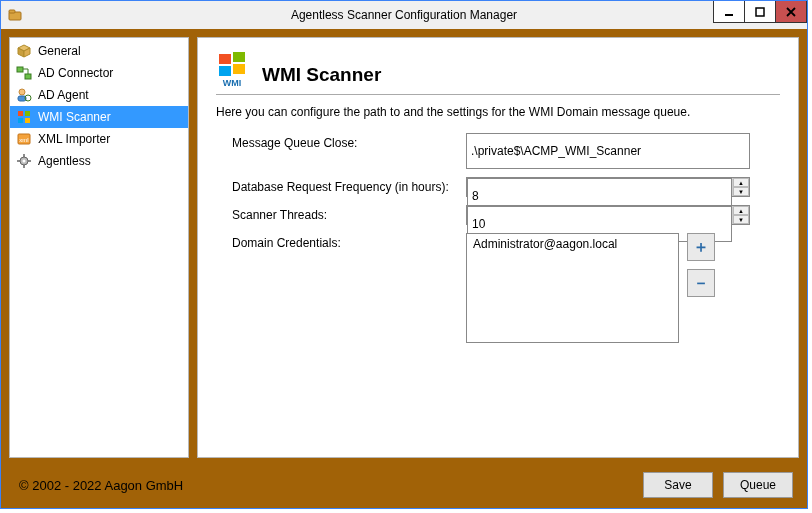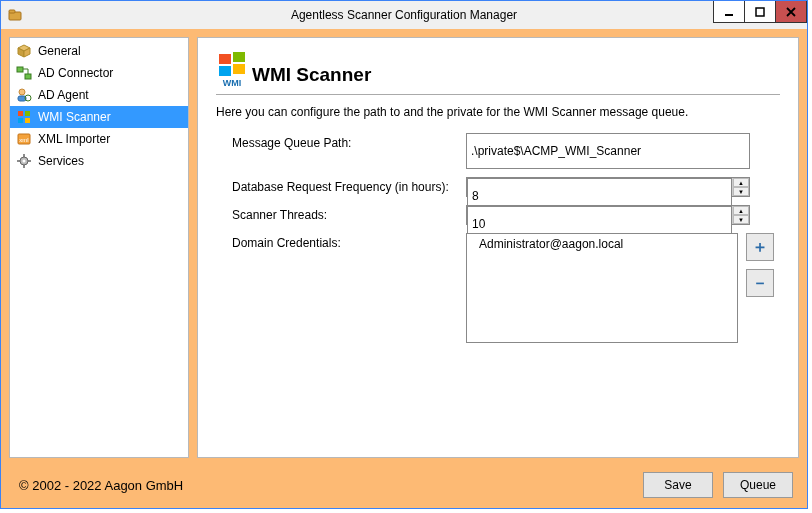--- a/index.html
+++ b/index.html
@@ -52,21 +52,21 @@
     cursor: default;
   }
   .win-btn.min { background: #fff; border-right: none;}
   .win-btn.max { background: #fff; border-right: none;}
   .win-btn.close { background: #c75050; color: #000; }
 
   .client {
     flex: 1;
     display: flex;
     flex-direction: column;
-    background: #fdba74;
+    background: #a16207;
   }
   .body-area {
     flex: 1;
     display: flex;
     padding: 8px;
     gap: 8px;
   }
   .panel {
     border: 1px solid #b8b8b8;
     background: #ffffff;
@@ -95,20 +95,21 @@
   }
   .main {
     flex: 1;
     padding: 12px 18px;
     display: flex;
     flex-direction: column;
   }
   .header-row {
     display: flex;
     align-items: flex-end;
+    gap: 10px;
   }
   .header-row h1 {
     font-size: 19px;
     font-weight: bold;
     margin: 0 0 2px 0;
   }
   .hr {
     border-top: 1px solid #aaa;
     margin: 6px 0 10px 0;
   }
@@ -163,23 +164,23 @@
   }
   .spin-btn {
     flex: 1;
     background: #f0f0f0;
     border: 1px solid #bbb;
     display:flex; align-items:center; justify-content:center;
     font-size: 6px;
     line-height: 1;
   }
   .listbox {
-    width: 272px;
+    width: 213px;
     height: 110px;
-    padding: 3px 12px;
+    padding: 3px 6px;
   }
   .list-side-btns { display: flex; flex-direction: column; gap: 8px; }
   .square-btn {
     width: 26px; height: 26px;
     border: 1px solid #999;
     background: #eaeaea;
     display:flex; align-items:center; justify-content:center;
     font-size: 16px;
     font-weight: normal;
   }
@@ -291,44 +292,44 @@
                 <circle cx="8" cy="8" r="4" fill="#bbb" stroke="#666"></circle>
                 <circle cx="8" cy="8" r="1.5" fill="#fff"></circle>
                 <g stroke="#666" stroke-width="1.5">
                   <line x1="8" y1="1" x2="8" y2="4"></line>
                   <line x1="8" y1="12" x2="8" y2="15"></line>
                   <line x1="1" y1="8" x2="4" y2="8"></line>
                   <line x1="12" y1="8" x2="15" y2="8"></line>
                 </g>
               </svg>
           </span>
-          <span>Services</span>
+          <span>Agentless</span>
         </div>
       </div>
 
       <div class="panel main">
         <div class="header-row">
           <span>
             <svg width="36" height="38">
               <rect x="3" y="4" width="12" height="10" fill="#f25022"></rect>
               <rect x="17" y="2" width="12" height="10" fill="#7fba00"></rect>
               <rect x="3" y="16" width="12" height="10" fill="#00a4ef"></rect>
               <rect x="17" y="14" width="12" height="10" fill="#ffb900"></rect>
               <text x="16" y="36" text-anchor="middle" font-size="9" fill="#1a6fb0" font-weight="bold" font-family="sans-serif">WMI</text>
             </svg>
           </span>
           <h1>WMI Scanner</h1>
         </div>
         <div class="hr"></div>
-        <div class="desc">Here you can configure the path to and the private for the WMI Scanner message queue.</div>
+        <div class="desc">Here you can configure the path to and the settings for the WMI Domain message queue.</div>
 
         <div class="form">
 
           <div class="form-row">
-            <div class="label">Message Queue Path:</div>
+            <div class="label">Message Queue Close:</div>
             <div class="field">
               <input type="text" value=".\private$\ACMP_WMI_Scanner" style="">
             </div>
           </div>
 
           <div class="form-row">
             <div class="label">Database Request Frequency (in hours):</div>
             <div class="field">
               <div class="spinner">
                 <input class="spinner-input" type="text" value="8" style="">

